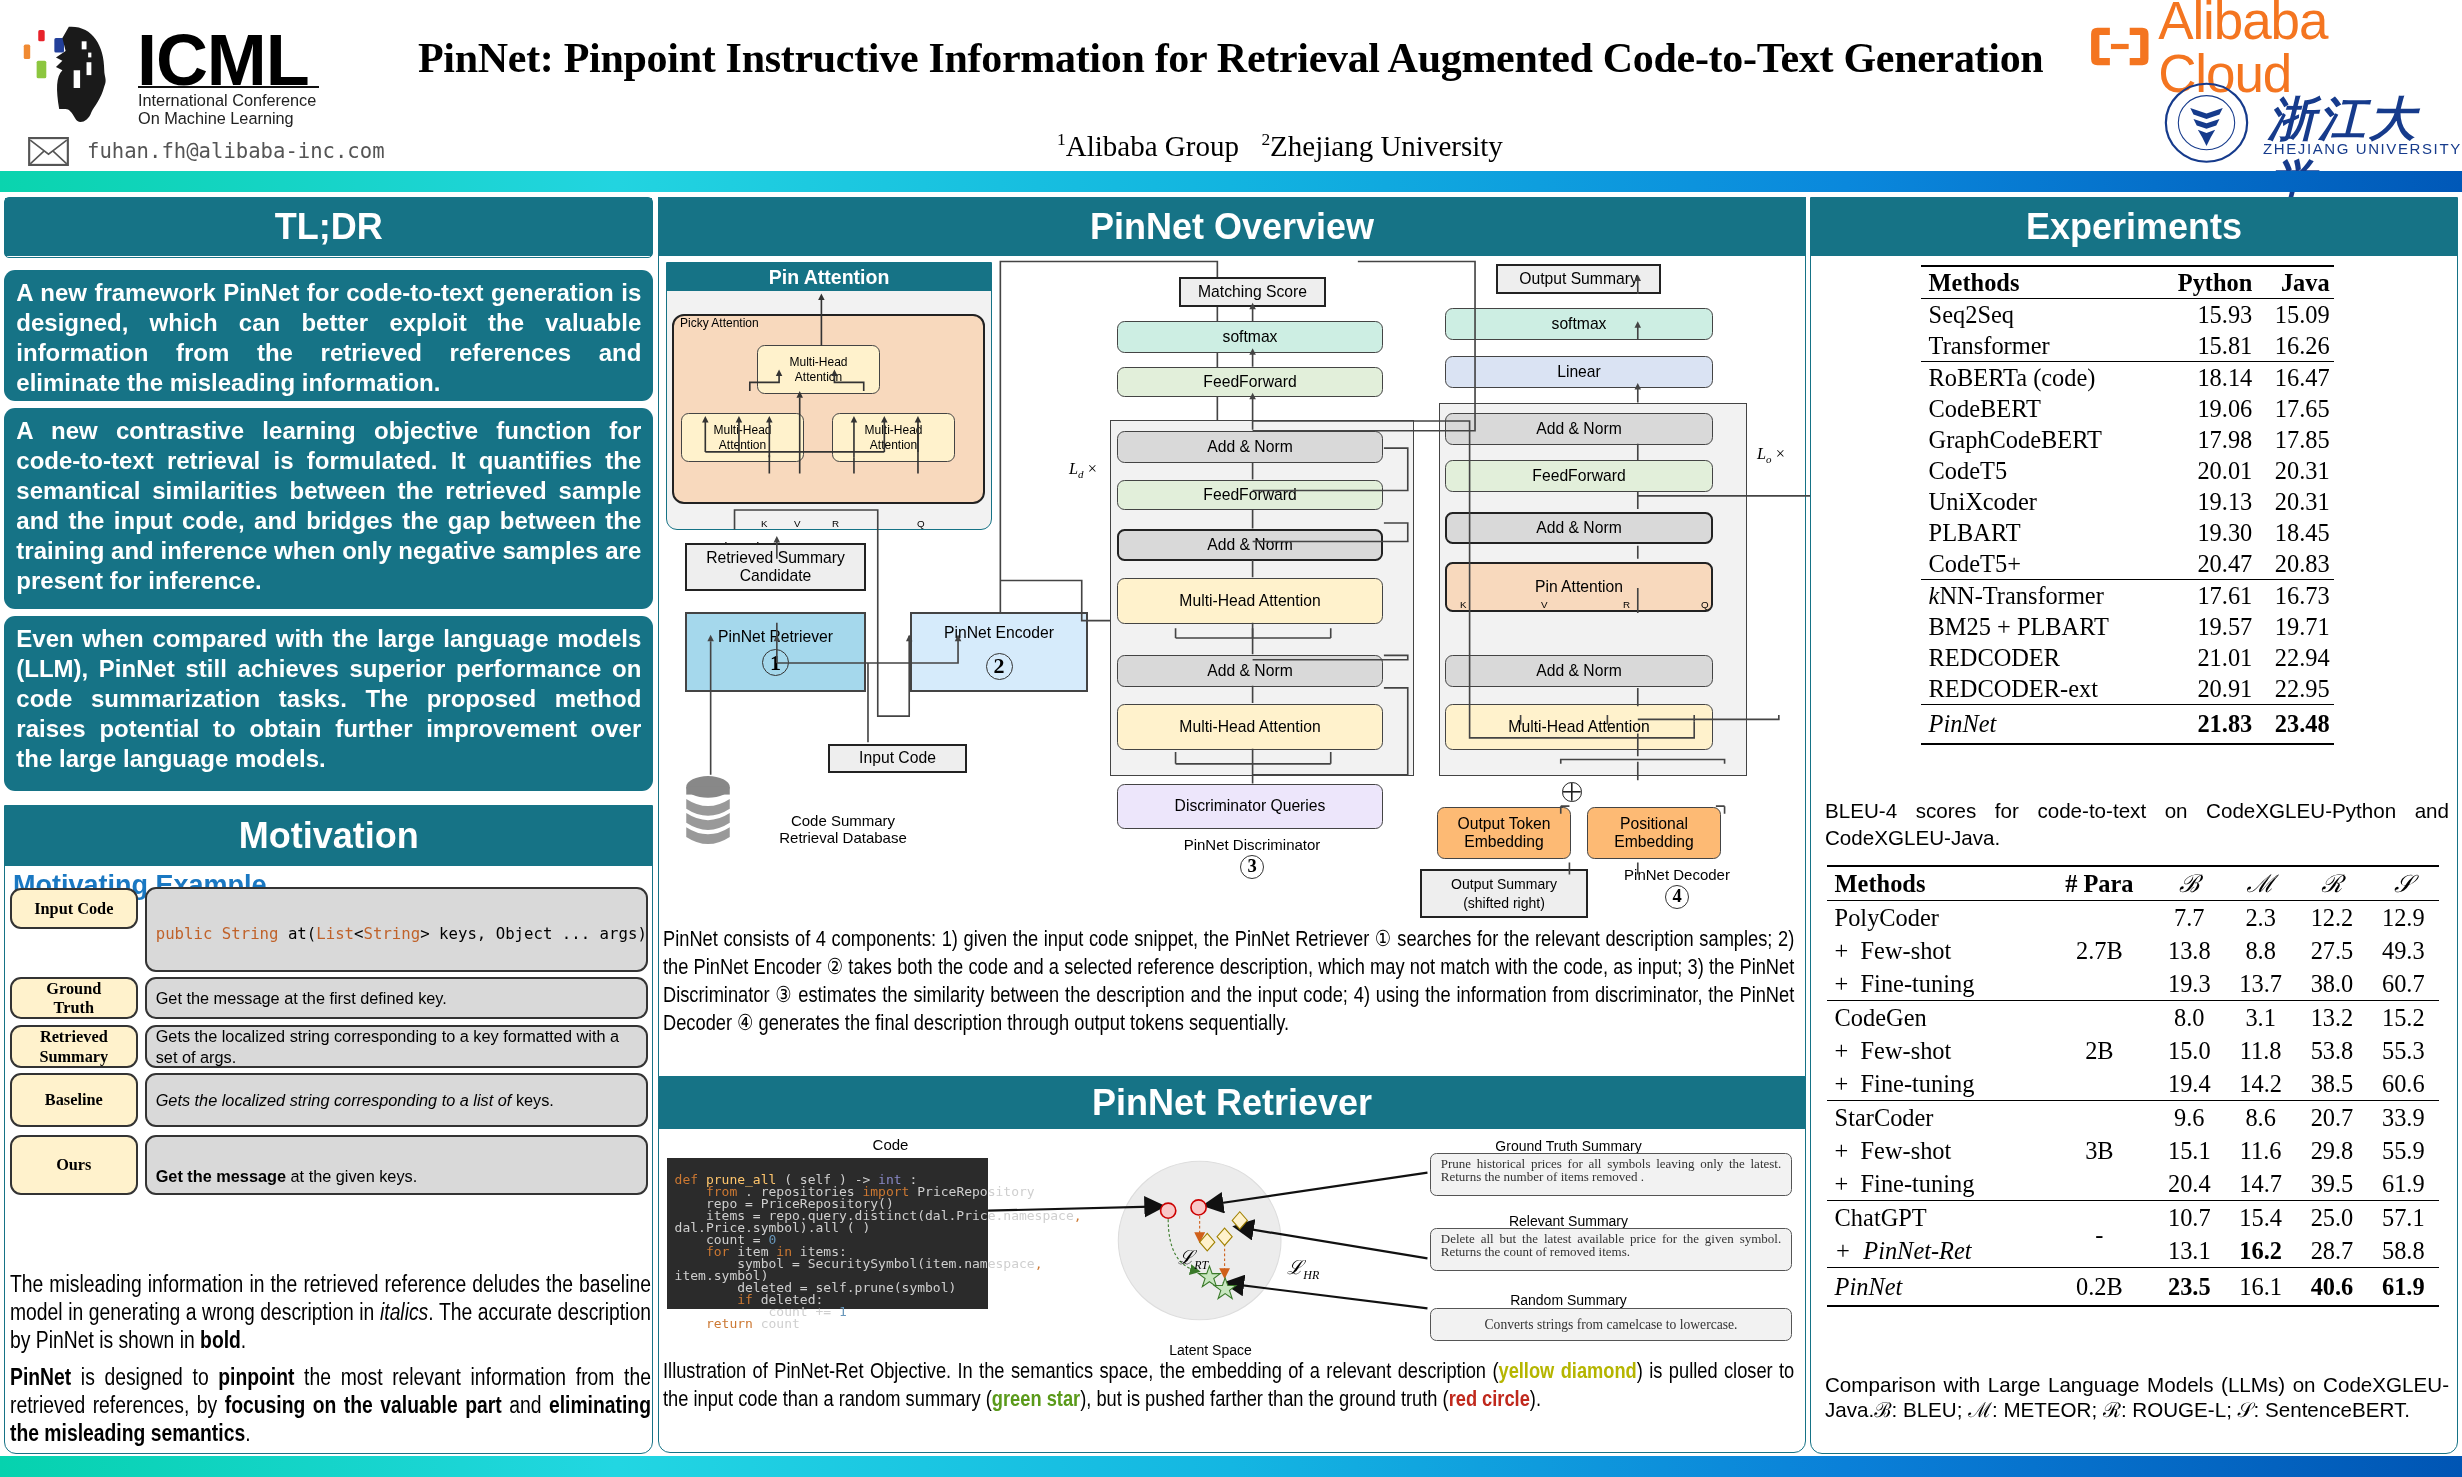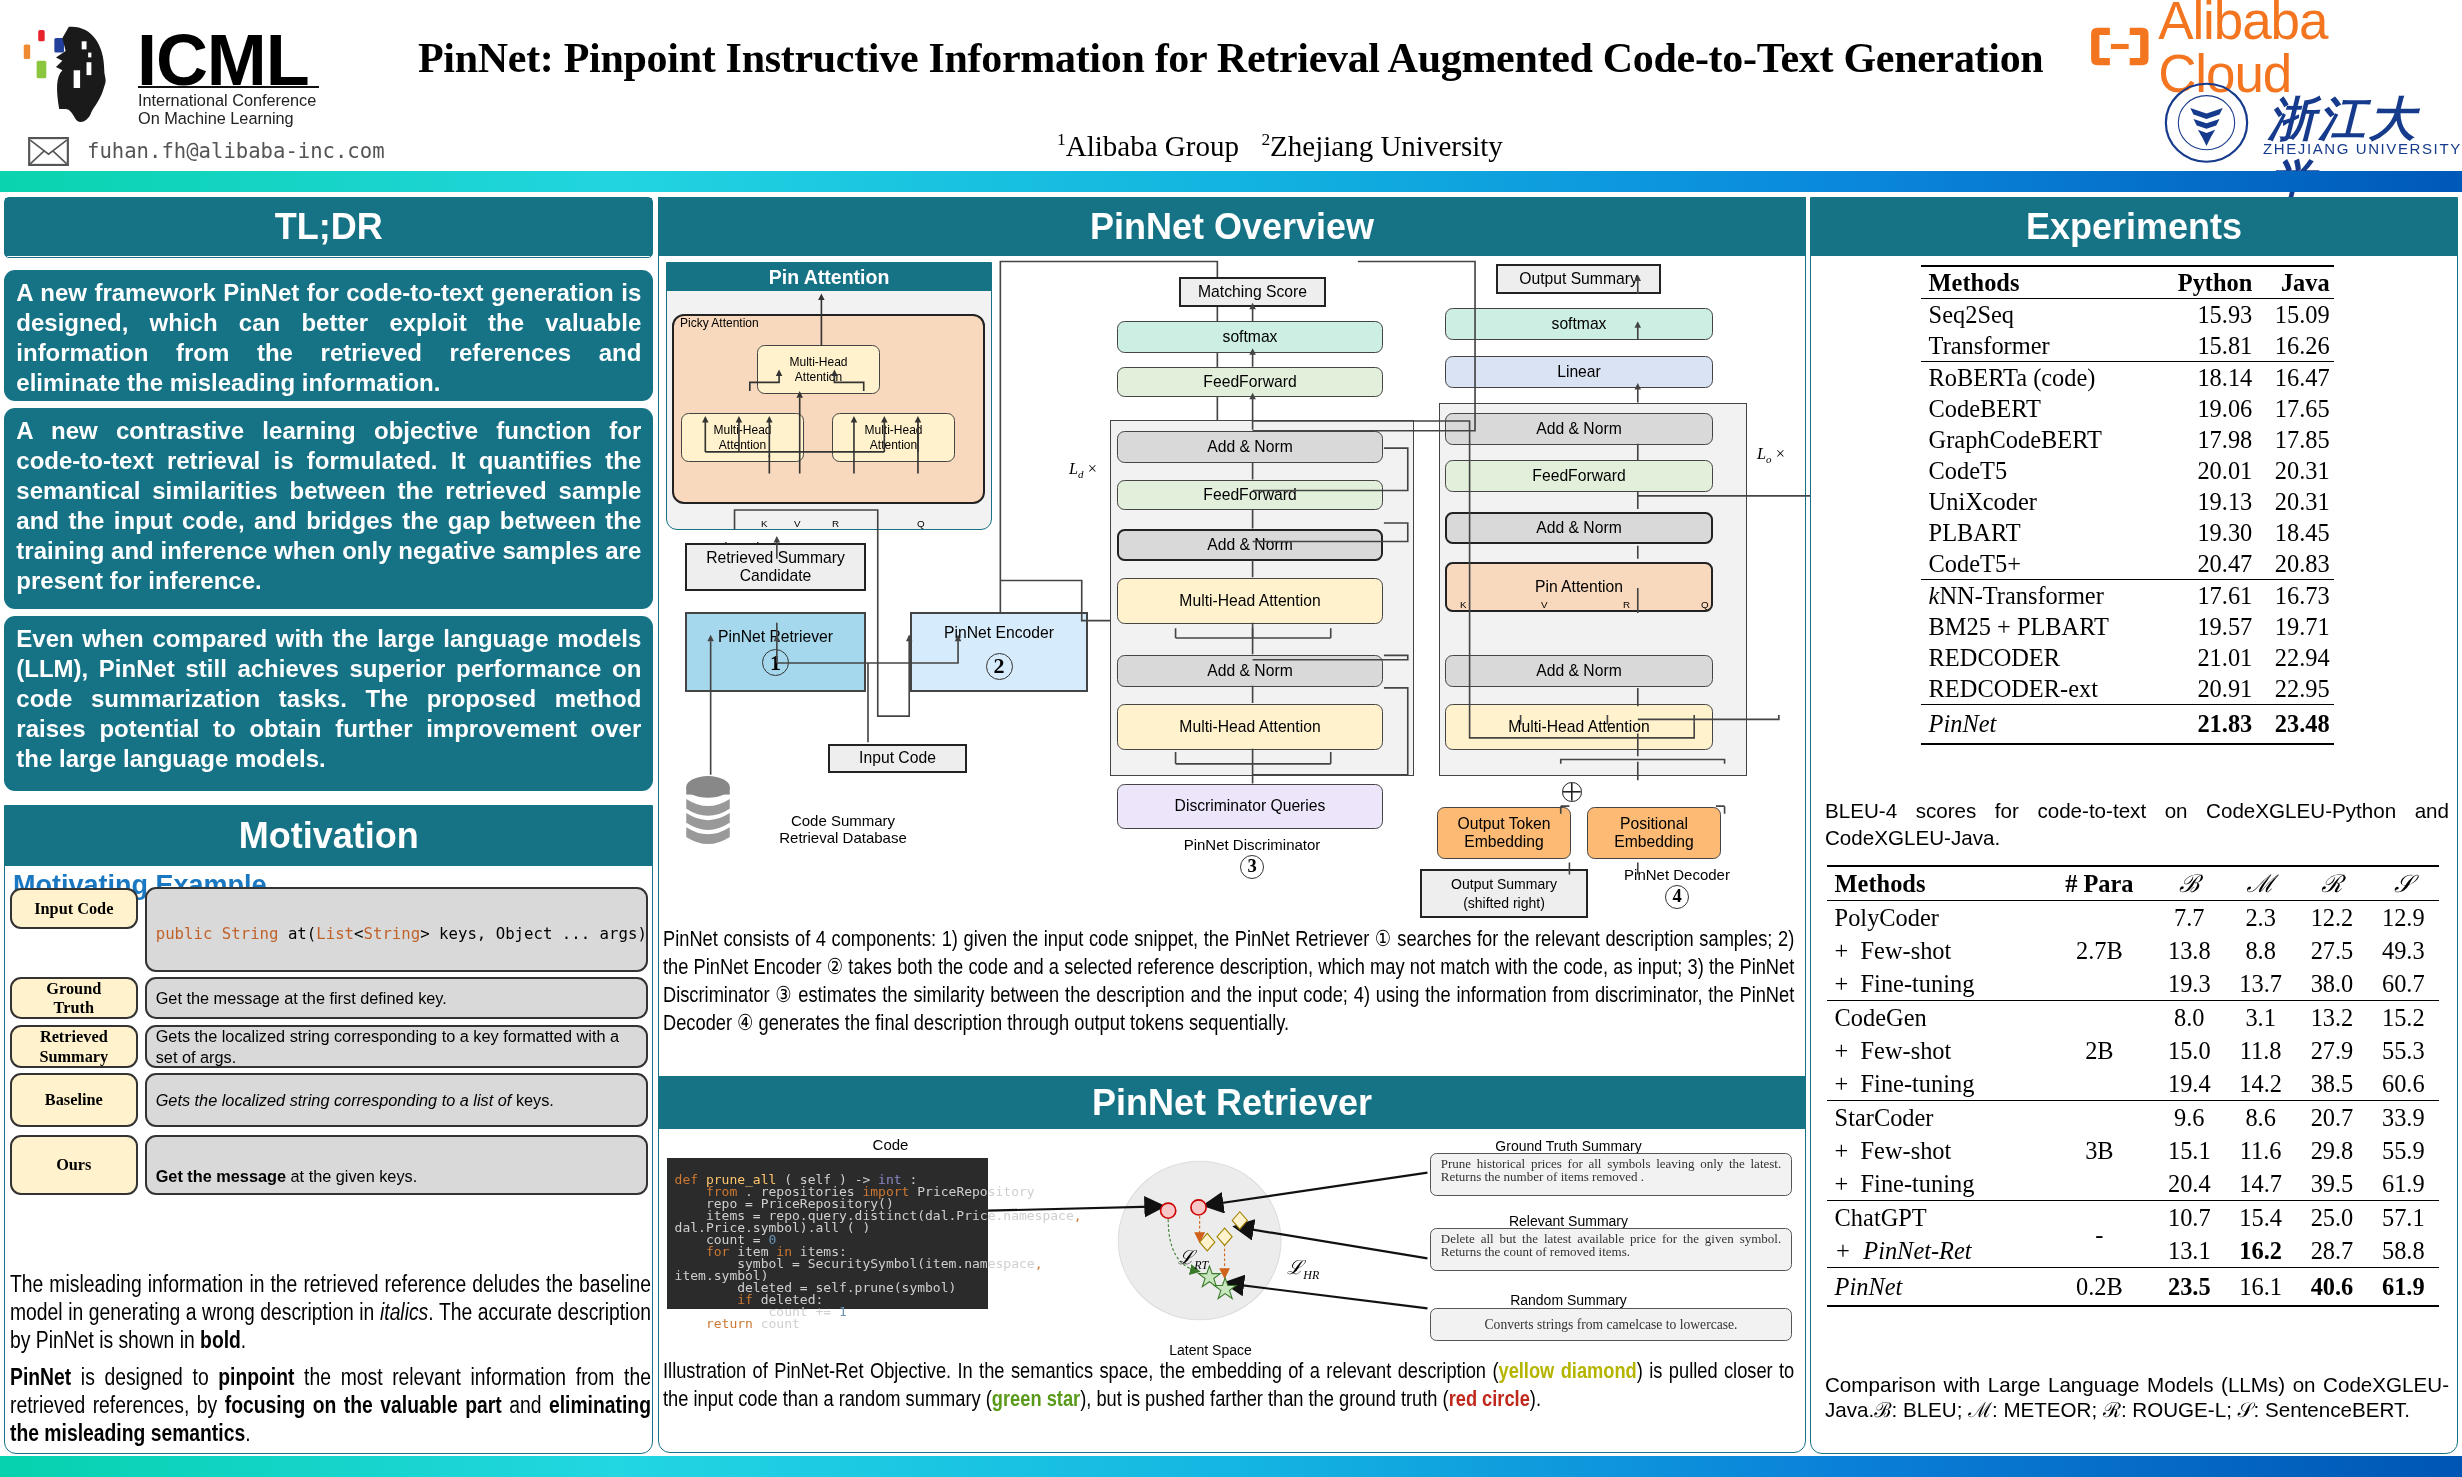--- a/index.html
+++ b/index.html
@@ -515,21 +515,21 @@
         <td rowspan="3">2B</td>
         <td>8.0</td>
         <td>3.1</td>
         <td>13.2</td>
         <td>15.2</td>
       </tr>
       <tr>
         <td style="white-space: pre;">+  Few-shot</td>
         <td>15.0</td>
         <td>11.8</td>
-        <td>27.9</td>
+        <td>53.8</td>
         <td>55.3</td>
       </tr>
       <tr>
         <td style="white-space: pre;">+  Fine-tuning</td>
         <td>19.4</td>
         <td>14.2</td>
         <td>38.5</td>
         <td>60.6</td>
       </tr>
       <tr class="rule">

